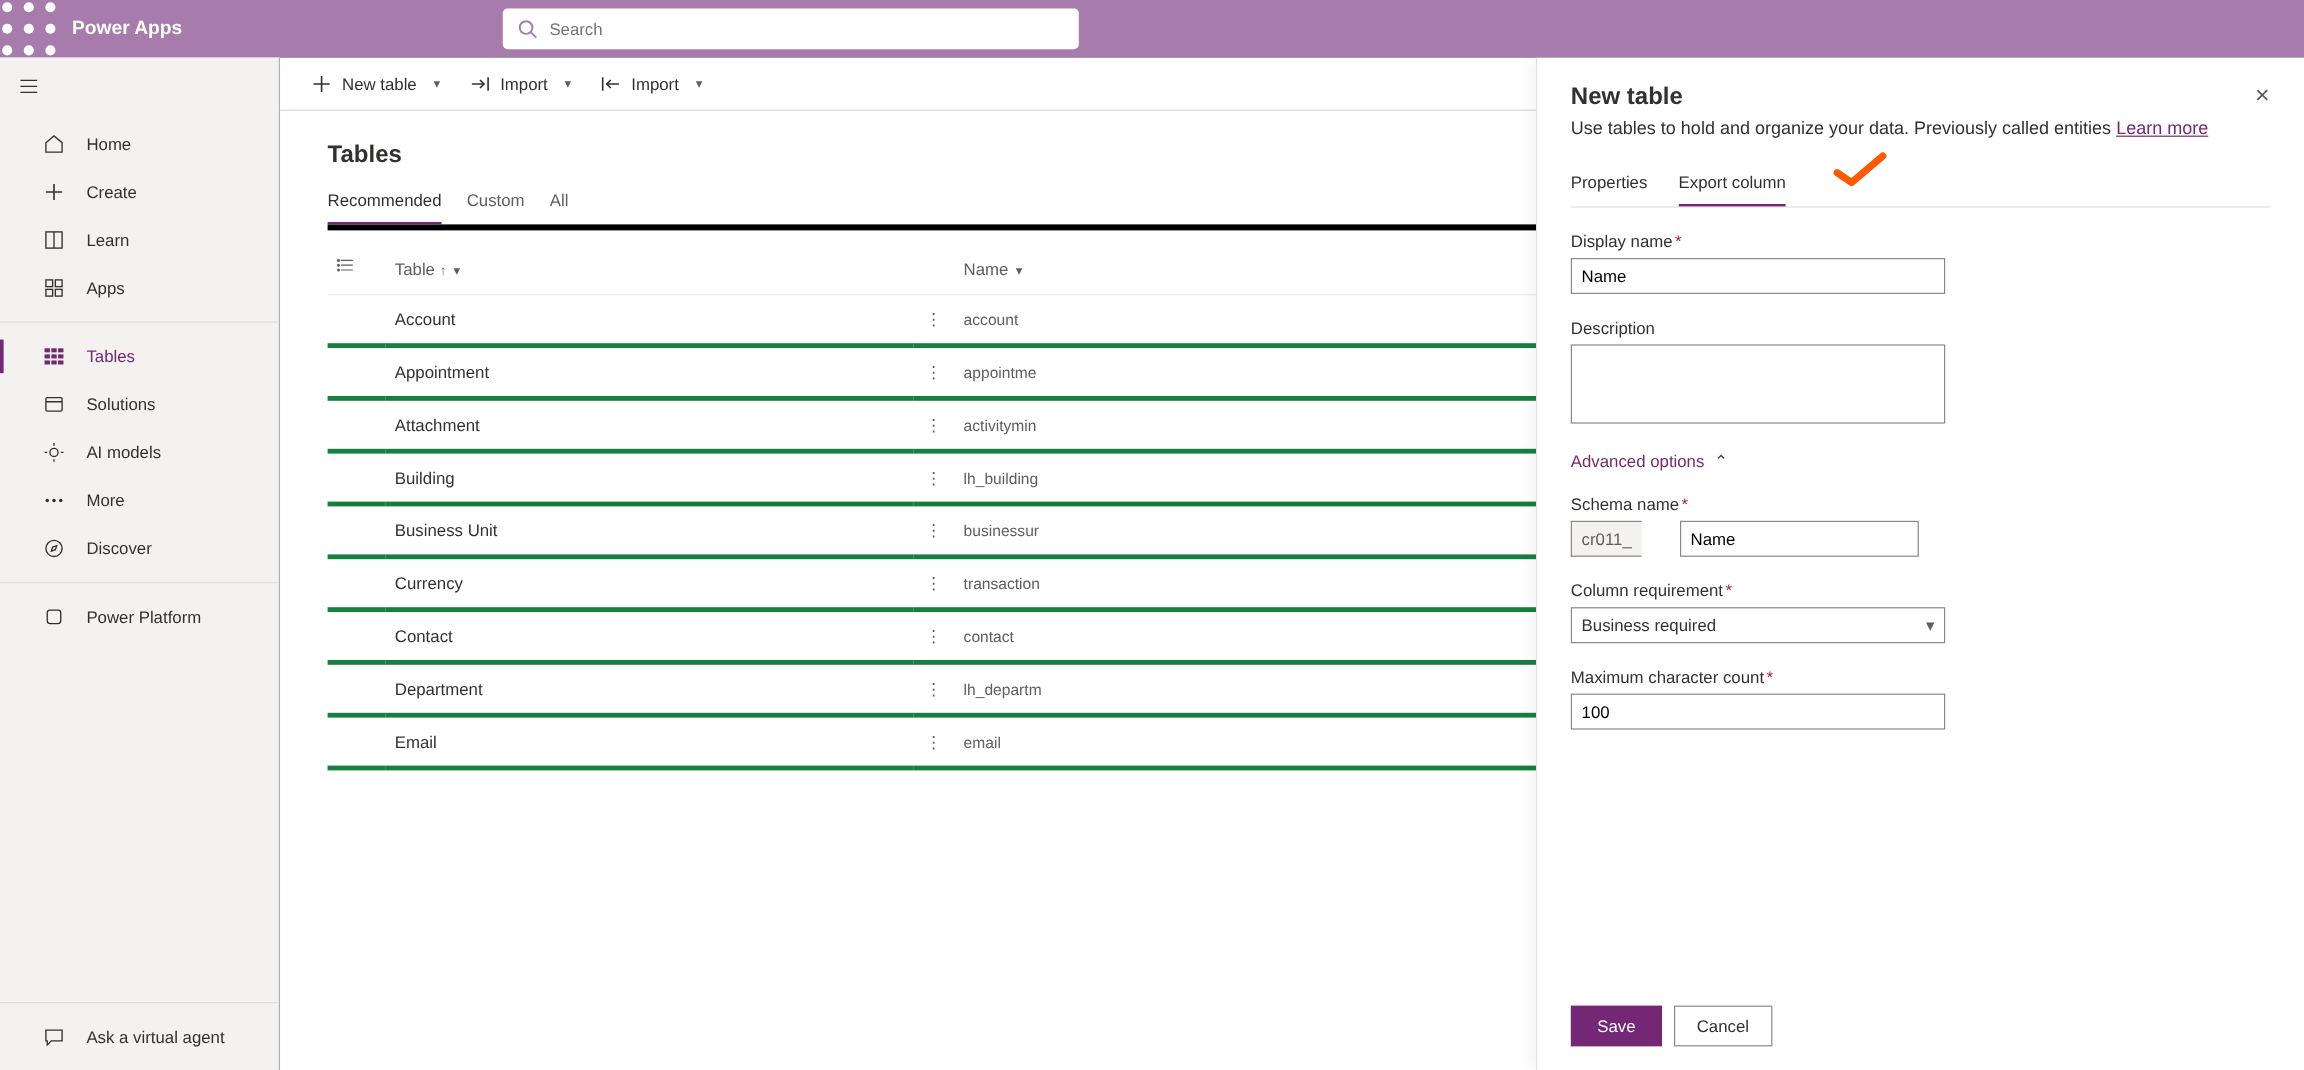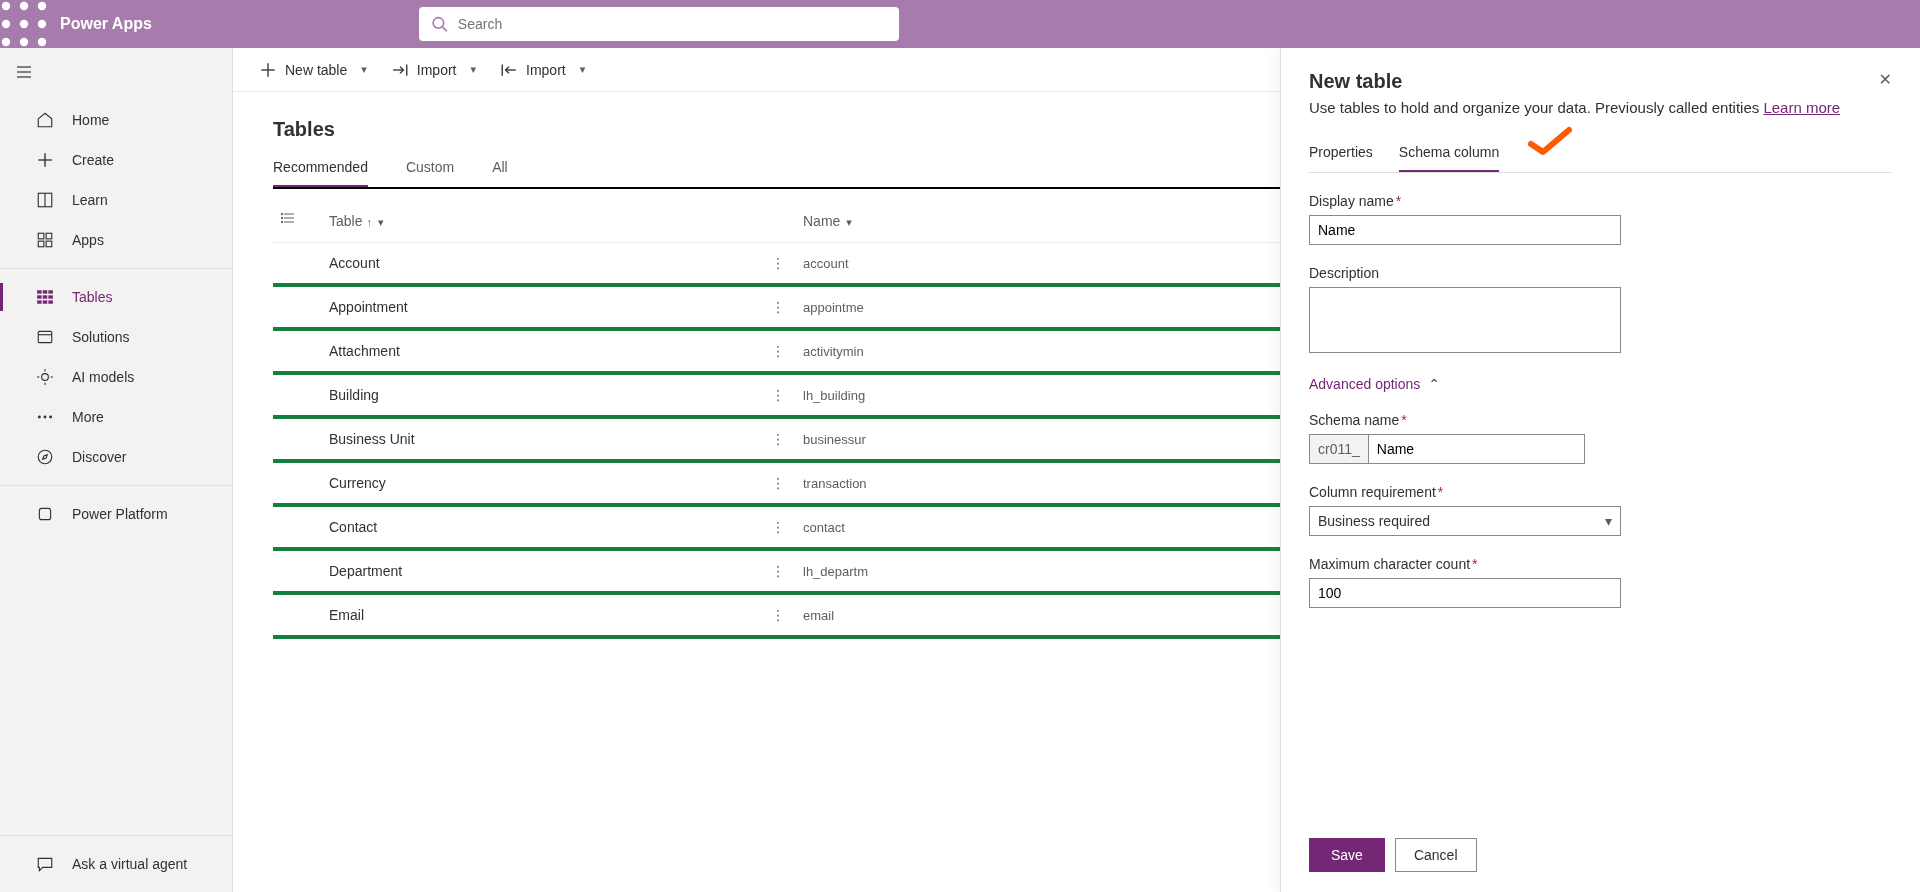--- a/index.html
+++ b/index.html
@@ -39,21 +39,21 @@
   .nav-bottom { border-top:1px solid #e1dfdd; padding:8px 0; }
 
   
   .content { flex:1; display:flex; flex-direction:column; min-width:0; background:#0c4a6e; position:relative; overflow:hidden;}
   .cmd-bar {
     height:44px; background:#ffffff; display:flex; align-items:center; padding-left:22px; gap:16px; border-bottom:1px solid #edebe9;
   }
   .cmd-btn { display:flex; align-items:center; gap:8px; color:#323130; cursor:pointer; padding:4px 4px; }
   .page-body { padding: 26px 40px 0 40px; background:#fff; flex:1; overflow:auto; }
   .page-title { font-size:20px; font-weight:600; margin-bottom:18px;}
-  .tabrow { display:flex; gap:38px; border-bottom:2px solid #000000; margin-bottom:10px;}
+  .tabrow { display:flex; gap:21px; border-bottom:5px solid #000000; margin-bottom:10px;}
   .tabrow .tab { padding-bottom:10px; cursor:pointer; color:#605e5c; }
   .tabrow .tab.active { color:#323130; border-bottom:2px solid #742774; font-weight:400; }
 
   table.data { border-collapse:collapse; width:100%; }
   table.data th { text-align:left; font-weight:400; color:#605e5c; padding:12px 8px; border-bottom:1px solid #edebe9; font-size:14px;}
   table.data th.iconcol { width:48px; }
   table.data th.menucol { width:34px; }
   table.data td { padding:12px 8px; border-bottom:4px solid #15803d; font-size:14px; }
   table.data td.name2 { color:#605e5c; font-size:13px;}
   .rowmenu { color:#605e5c; cursor:pointer; text-align:center;}
@@ -78,21 +78,21 @@
     position:absolute; left:218px; top:-18px; width:46px; height:30px; pointer-events:none;
   }
   .form-section { margin-top:20px; }
   .field-label { font-size:14px; margin-bottom:6px; display:block;}
   .req { color:#a4262c; margin-left:2px;}
   .text-input, .select-input, .text-area {
     width:312px; border:1px solid #8a8886; padding:6px 8px; font-size:14px; font-family:inherit; outline:none;
   }
   .text-area { height:66px; resize:none; }
   .adv-toggle { color:#742774; font-size:14px; margin-top:20px; display:flex; align-items:center; gap:8px; cursor:pointer;}
-  .schema-wrap { display:flex; width:276px; }
+  .schema-wrap { display:flex; width:276px;gap:32px; }
   .schema-prefix {
     border:1px solid #8a8886; border-right:none; background:#f3f2f1; padding:6px 8px; font-size:14px; color:#605e5c;
   }
   .schema-input {
     border:1px solid #8a8886; flex:1; padding:6px 8px; font-size:14px; outline:none;
   }
   .select-input { display:flex; align-items:center; justify-content:space-between; cursor:pointer; background:#fff;}
   .panel-footer { margin-top:auto; padding-top:20px; display:flex; gap:10px; }
   .btn-primary { background:#742774; color:#fff; border:none; padding:8px 22px; font-size:14px; cursor:pointer;}
   .btn-secondary { background:#fff; color:#323130; border:1px solid #8a8886; padding:8px 18px; font-size:14px; cursor:pointer;}
@@ -390,21 +390,21 @@
         <div class="panel-title">New table</div>
         <div class="panel-close">✕</div>
       </div>
       <div class="panel-desc">
         <span>Use tables to hold and organize your data. Previously called entities</span>
         <a href="#">Learn more</a>
       </div>
 
       <div class="panel-tabs">
         <div class="ptab">Properties</div>
-        <div class="ptab active">Schema column</div>
+        <div class="ptab active">Export column</div>
         <svg class="checkmark" viewBox="0 0 46 30">
             <path d="M4 18 L16 26 L42 4" fill="none" stroke="#ff5a00" stroke-width="6" stroke-linecap="round" stroke-linejoin="round"></path>
           </svg>
       </div>
 
       <div class="form-section">
         <label class="field-label"><span>Display name</span><span class="req">*</span></label>
         <input class="text-input" type="text" value="Name" style="">
       </div>
 

